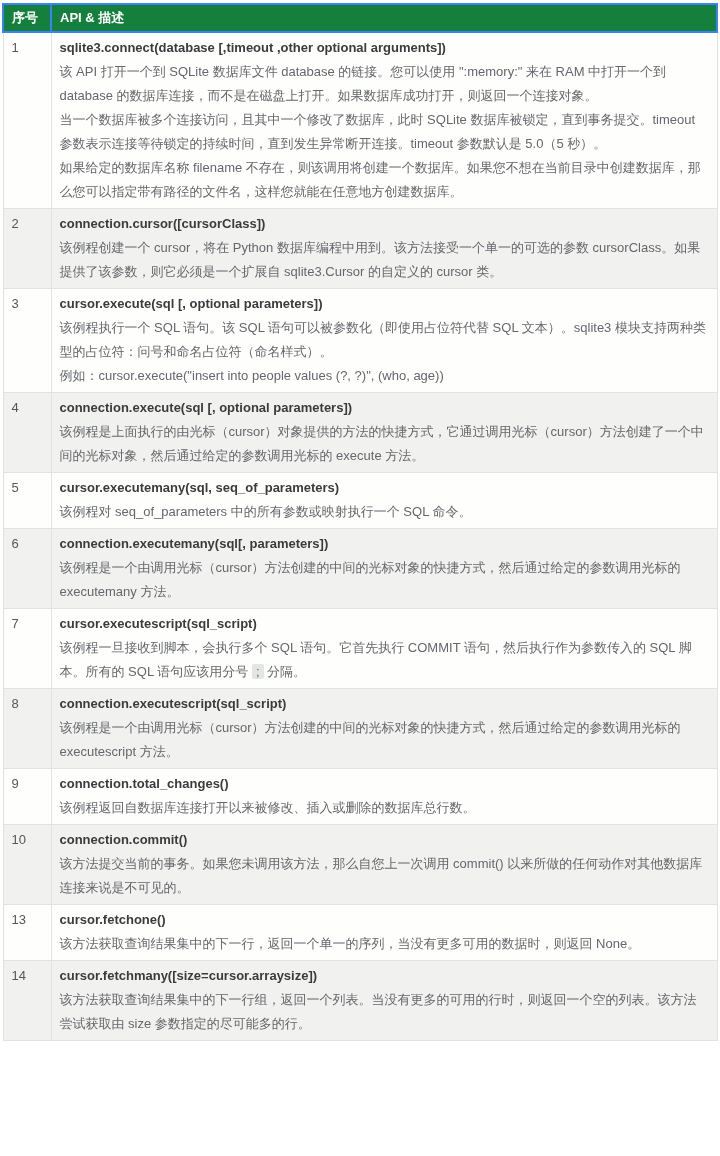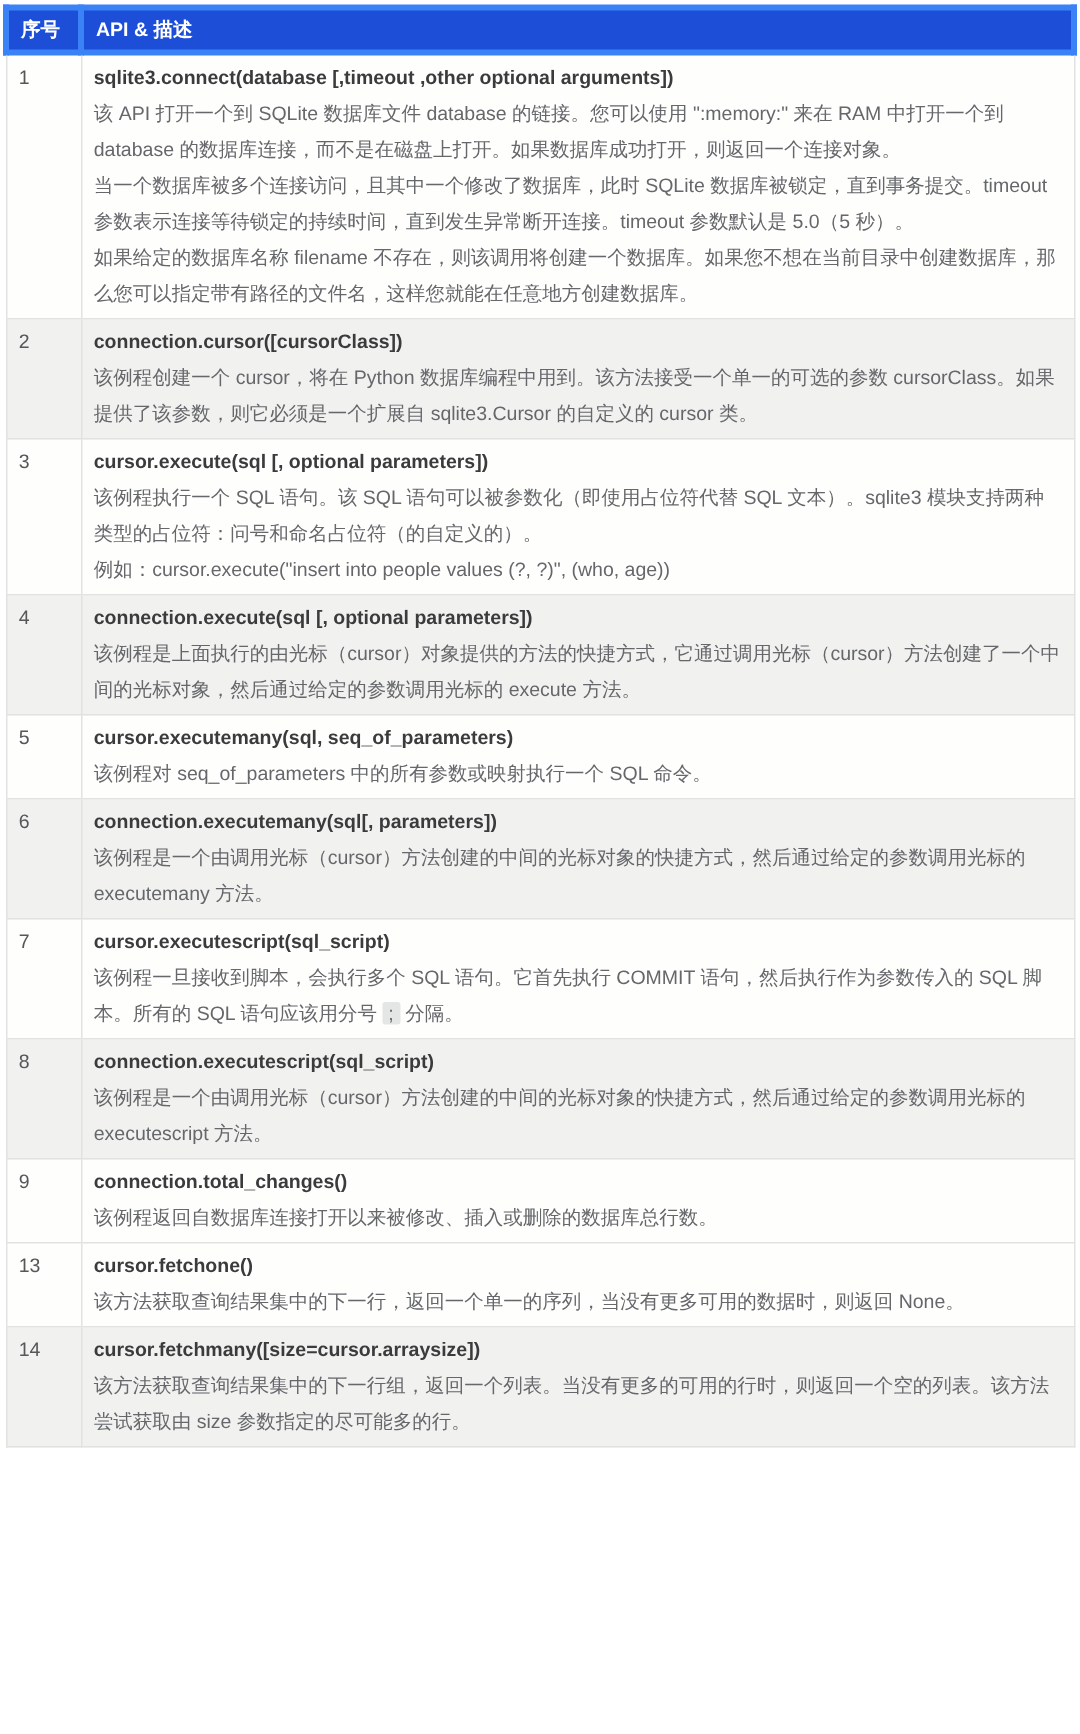--- a/index.html
+++ b/index.html
@@ -12,28 +12,28 @@
     background: #ffffff;
     font-family: "Liberation Sans", "DejaVu Sans", sans-serif;
     overflow: hidden;
   }
   table.api-table {
     width: 100%;
     border-collapse: collapse;
     font-size: 13px;
   }
   table.api-table th {
-    background: #1d4ed8;
+    background: #15803d;
     color: #ffffff;
     font-weight: bold;
     text-align: left;
     font-size: 13px;
     padding: 5px 8px;
     line-height: 16px;
-    border: 4px solid #3b82f6;
+    border: 2px solid #3b82f6;
   }
   th.col-num { width: 30px; }
   table.api-table td {
     border: 1px solid #e2e2e0;
     vertical-align: top;
     padding: 3px 8px 4px 8px;
     line-height: 24px;
     background: #fefefd;
   }
   tr.even td { background: #f1f1ef; }
@@ -79,21 +79,21 @@
         <td class="num">2</td>
         <td class="desc">
           <p class="api">connection.cursor([cursorClass])</p>
           <p>该例程创建一个 cursor，将在 Python 数据库编程中用到。该方法接受一个单一的可选的参数 cursorClass。如果提供了该参数，则它必须是一个扩展自 sqlite3.Cursor 的自定义的 cursor 类。</p>
         </td>
       </tr>
       <tr class="odd">
         <td class="num">3</td>
         <td class="desc">
           <p class="api">cursor.execute(sql [, optional parameters])</p>
-          <p>该例程执行一个 SQL 语句。该 SQL 语句可以被参数化（即使用占位符代替 SQL 文本）。sqlite3 模块支持两种类型的占位符：问号和命名占位符（的自定义的）。</p>
+          <p>该例程执行一个 SQL 语句。该 SQL 语句可以被参数化（即使用占位符代替 SQL 文本）。sqlite3 模块支持两种类型的占位符：问号和命名占位符（命名样式）。</p>
           <p>例如：cursor.execute("insert into people values (?, ?)", (who, age))</p>
         </td>
       </tr>
       <tr class="even">
         <td class="num">4</td>
         <td class="desc">
           <p class="api">connection.execute(sql [, optional parameters])</p>
           <p>该例程是上面执行的由光标（cursor）对象提供的方法的快捷方式，它通过调用光标（cursor）方法创建了一个中间的光标对象，然后通过给定的参数调用光标的 execute 方法。</p>
         </td>
       </tr>
@@ -125,20 +125,27 @@
           <p>该例程是一个由调用光标（cursor）方法创建的中间的光标对象的快捷方式，然后通过给定的参数调用光标的 executescript 方法。</p>
         </td>
       </tr>
       <tr class="odd">
         <td class="num">9</td>
         <td class="desc">
           <p class="api">connection.total_changes()</p>
           <p>该例程返回自数据库连接打开以来被修改、插入或删除的数据库总行数。</p>
         </td>
       </tr>
+      <tr class="even">
+        <td class="num">10</td>
+        <td class="desc">
+          <p class="api">connection.commit()</p>
+          <p>该方法提交当前的事务。如果您未调用该方法，那么自您上一次调用 commit() 以来所做的任何动作对其他数据库连接来说是不可见的。</p>
+        </td>
+      </tr>
       <tr class="odd">
         <td class="num">13</td>
         <td class="desc">
           <p class="api">cursor.fetchone()</p>
           <p>该方法获取查询结果集中的下一行，返回一个单一的序列，当没有更多可用的数据时，则返回 None。</p>
         </td>
       </tr>
       <tr class="even">
         <td class="num">14</td>
         <td class="desc">

